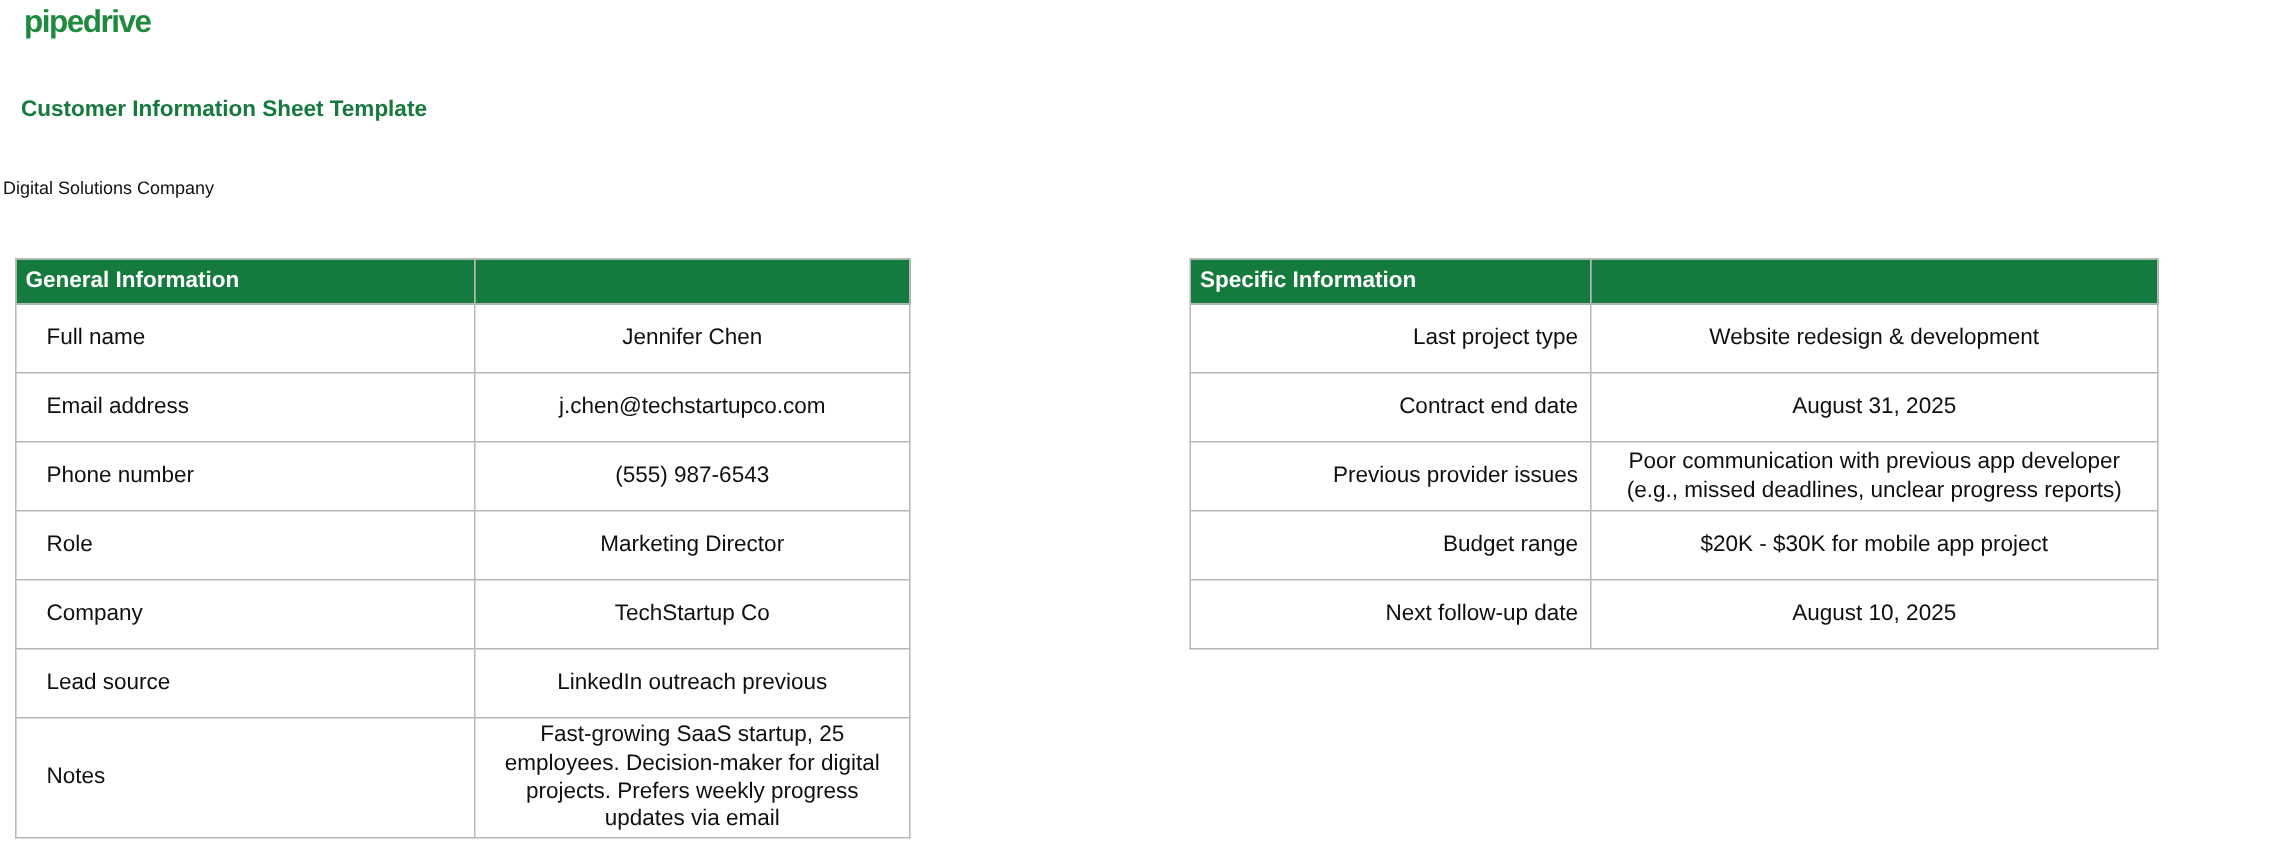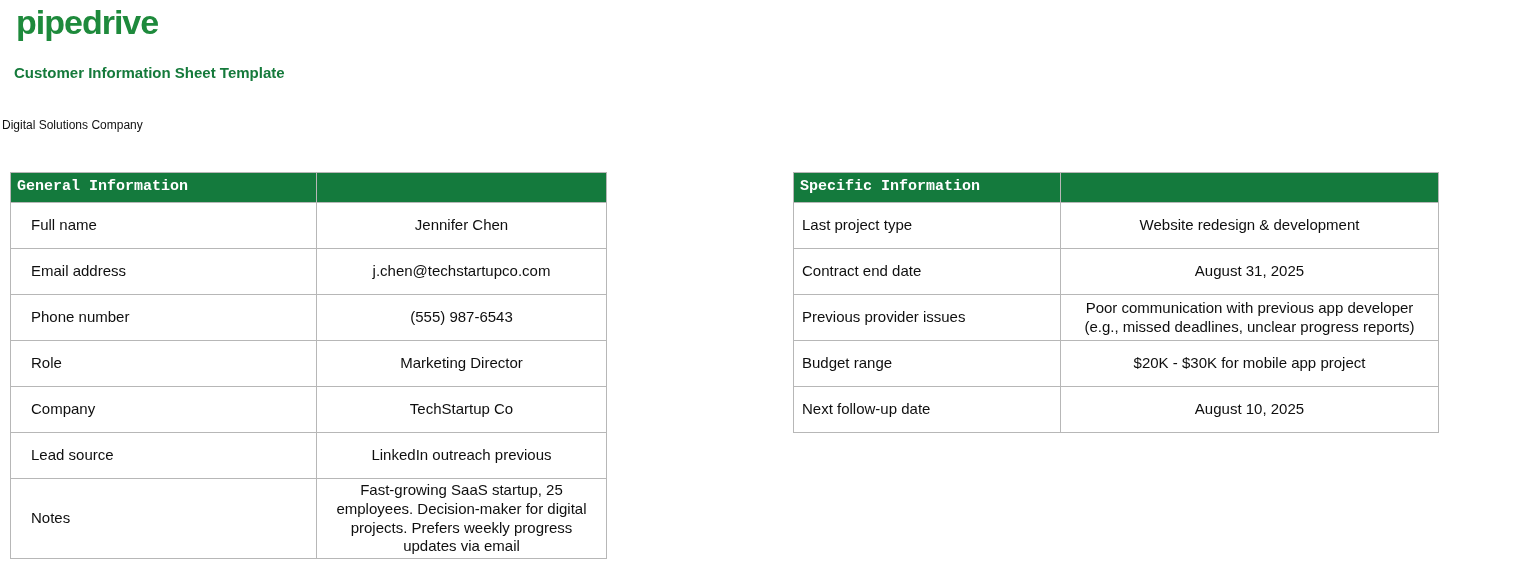--- a/index.html
+++ b/index.html
@@ -13,21 +13,21 @@
   body{
     width:1513px;height:562px;
     background:#ffffff;
     font-family:"Liberation Sans", sans-serif;
     position:relative;
     overflow:hidden;
     color:#0f0f0f;
   }
   .logo{
     position:absolute;left:16px;top:3px;
-    font-size:34px;font-weight:bold;
+    font-size:21px;font-weight:bold;
     letter-spacing:-1px;
     color:var(--logo-green);
   }
   .title{
     position:absolute;left:14px;top:64px;
     margin:0;
     font-size:15px;font-weight:bold;
     color:var(--title-green);
   }
   .subtitle{
@@ -54,27 +54,26 @@
   table.right-table col.c1{width:267px;}
   table.right-table col.c2{width:378px;}
   th.hdr{
     background:var(--hdr-green);
     color:#ffffff;
     font-weight:bold;
     text-align:left;
     font-size:15px;
     height:30px;
     padding:0 6px 0 6px;
-    font-family:Liberation Mono, monospace;
   }
   tr.row{height:46px;}
   tr.row-tall{height:76px;}
   td.lbl{text-align:left;padding:2px 20px;}
   td.val{text-align:center;padding:2px 8px;}
-  table.right-table td.lbl{text-align:left;padding:2px 8px;margin-top:32px;}
+  table.right-table td.lbl{text-align:right;padding:2px 8px;margin-top:32px;}
 </style>
 </head>
 <body>
 
 <div class="page">
 
   <div class="logo">pipedrive</div>
   <h1 class="title">Customer Information Sheet Template</h1>
   <div class="subtitle">Digital Solutions Company</div>
 

